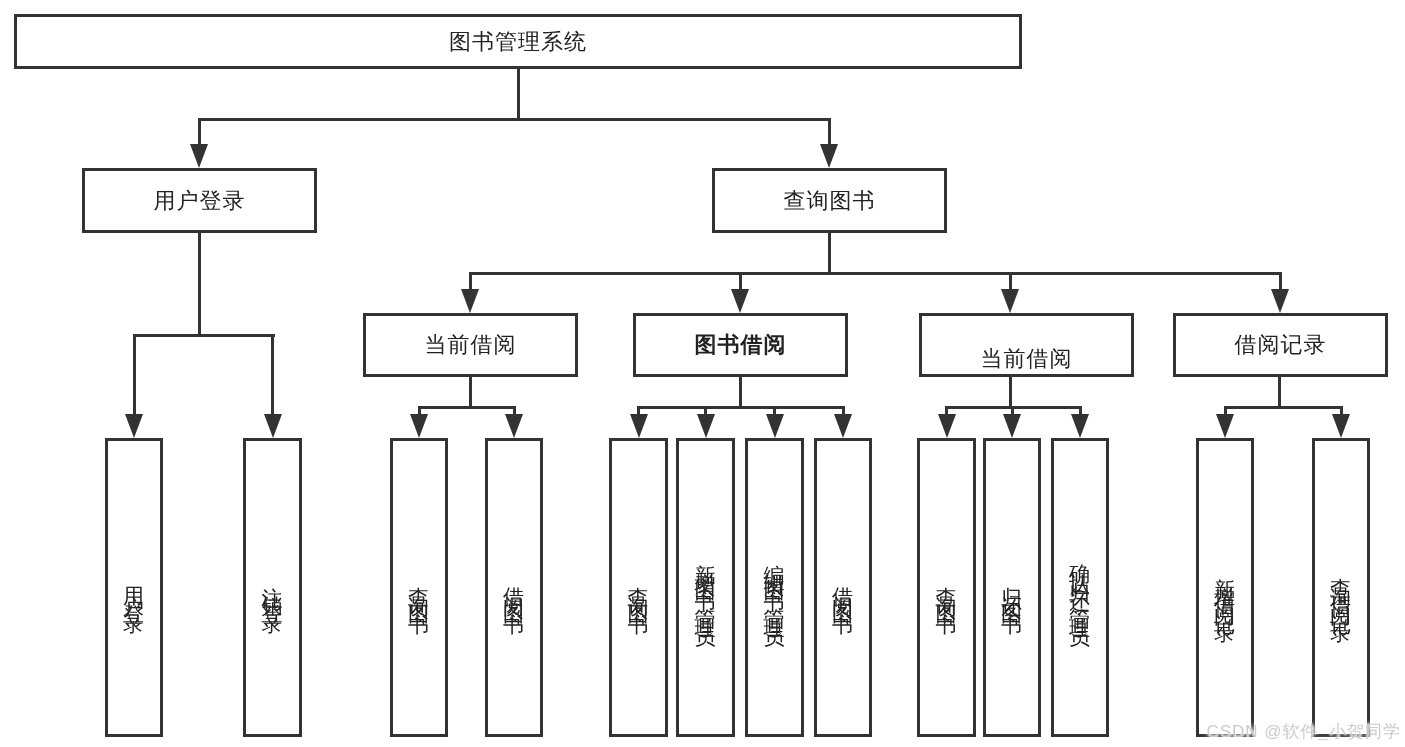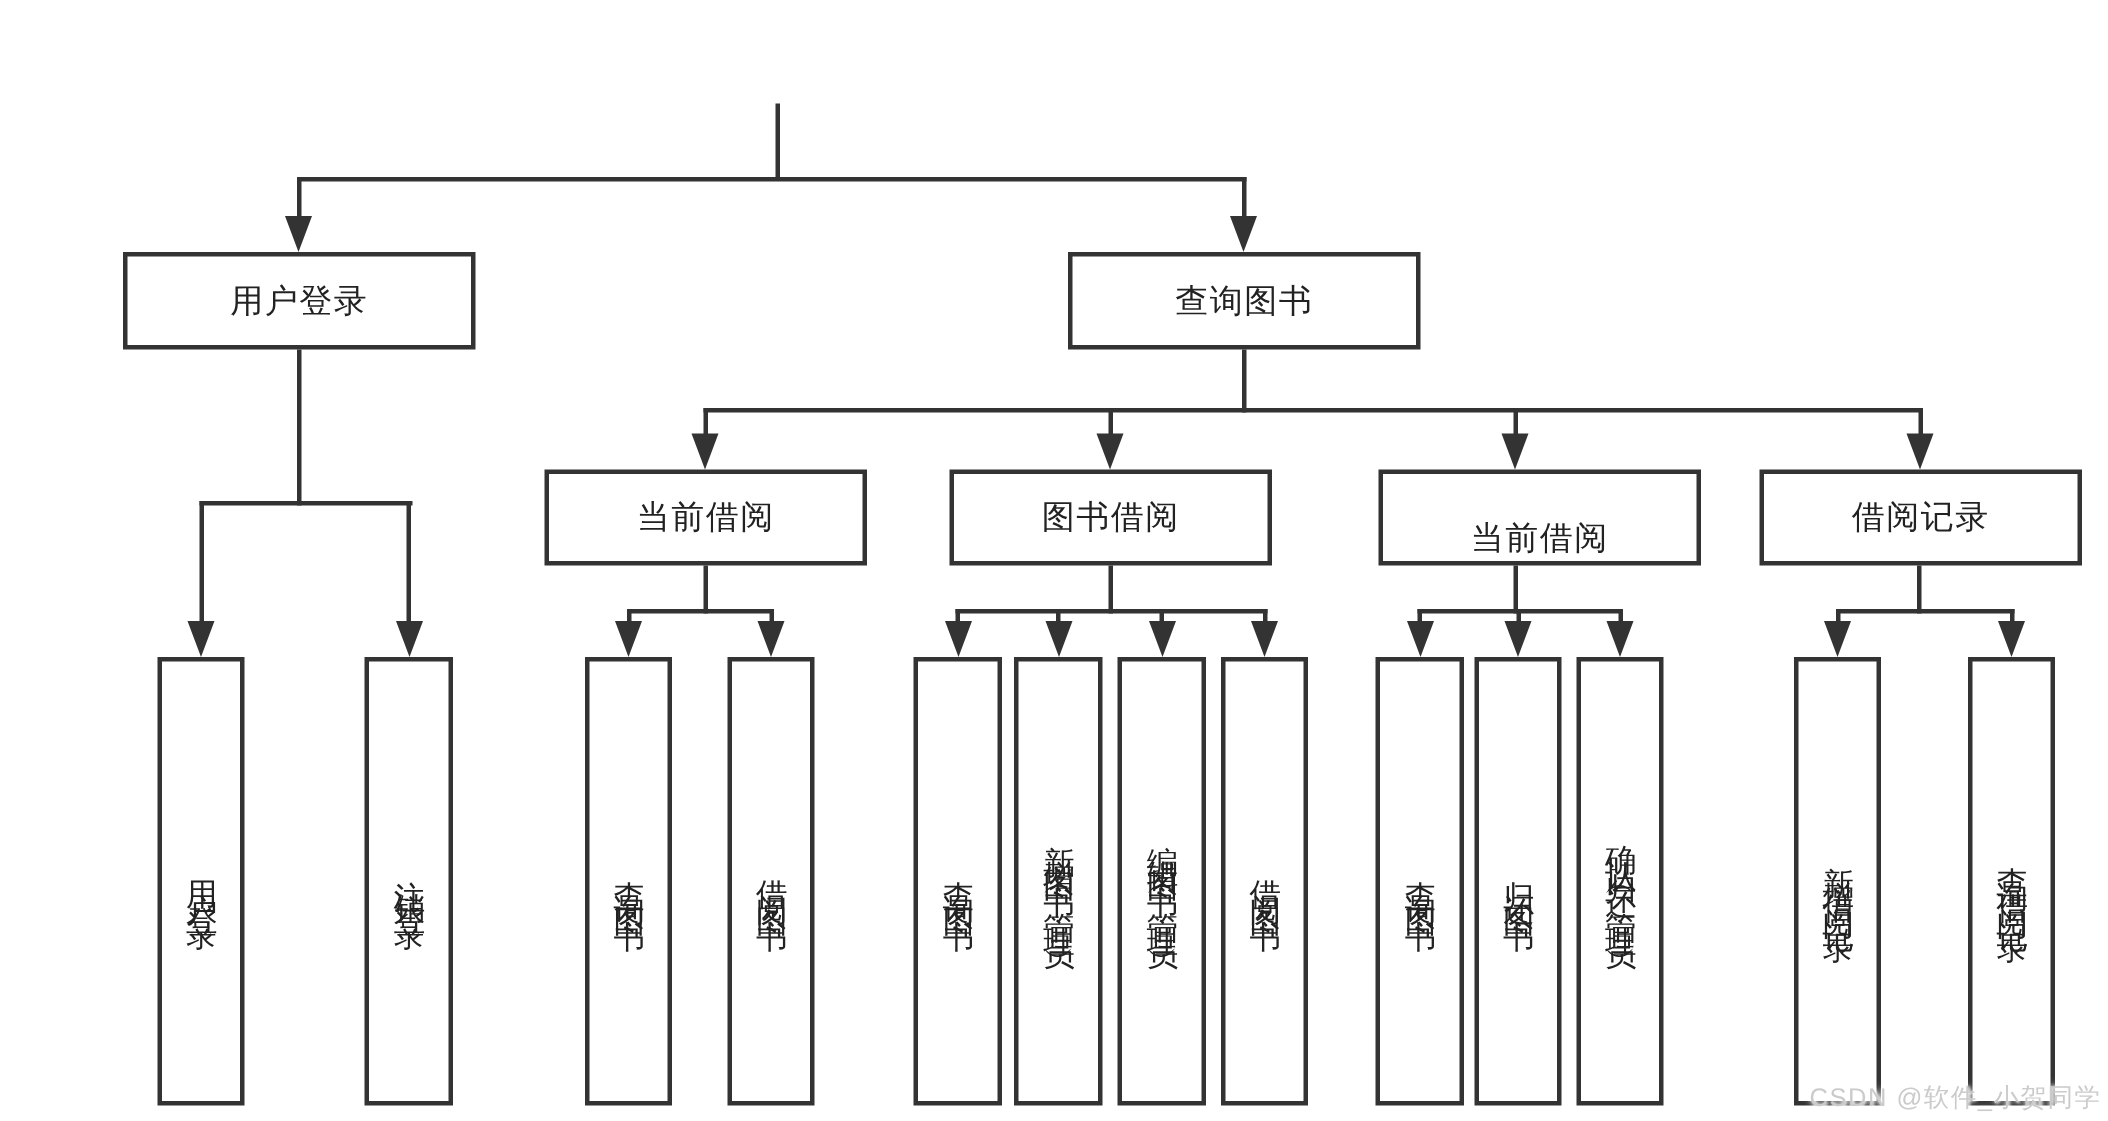--- a/index.html
+++ b/index.html
@@ -31,32 +31,35 @@
     position:absolute; right:4px; bottom:4px; font-size:17px; color:#cbcbcb;
     letter-spacing:1px; z-index:10;
     text-shadow:0 0 3px #ffffff, 0 0 6px #ffffff, 1px 1px 2px #ffffff;
   }
 </style>
 </head>
 <body>
 
 <div class="canvas">
 
+  <div class="box" style="left:14px; top:14px; width:1008px; height:55px;">
+    <span>图书管理系统</span>
+  </div>
 
   <div class="box l2" style="left:82px;">
     <span>用户登录</span>
   </div>
   <div class="box l2" style="left:712px;">
     <span>查询图书</span>
   </div>
 
   <div class="box l3" style="left:363px;">
     <span>当前借阅</span>
   </div>
-  <div class="box l3" style="left:633px;">
+  <div class="box l3" style="left:633px;font-weight:bold;">
     <span>图书借阅</span>
   </div>
   <div class="box l3" style="left:919px;align-items:flex-end;">
     <span>当前借阅</span>
   </div>
   <div class="box l3" style="left:1173px;">
     <span>借阅记录</span>
   </div>
 
   <div class="box leaf" style="left:105px; width:58px;">

